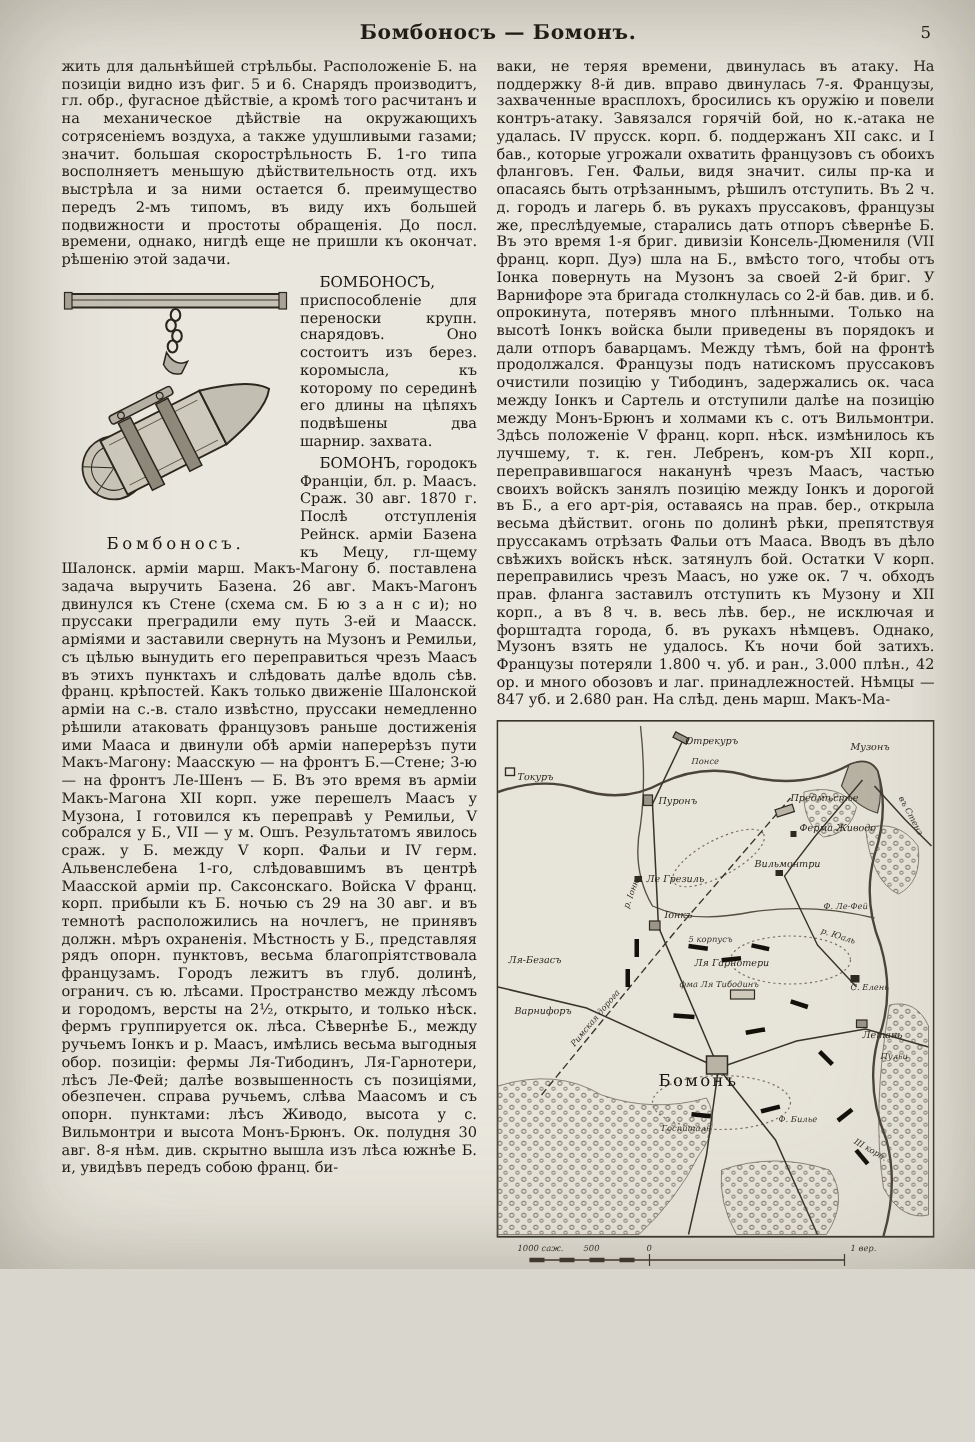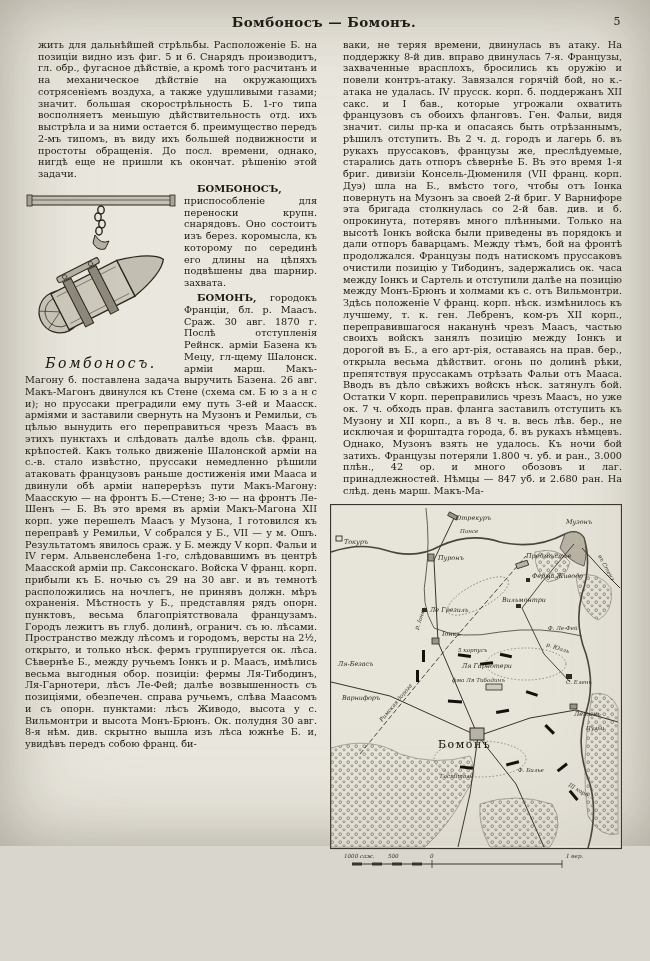--- a/index.html
+++ b/index.html
@@ -7,21 +7,21 @@
     width:650px;height:961px;overflow:hidden;
     background:#d9d6cd;
     font-family:"DejaVu Serif",serif;
     color:#1c1812;
   }
   .page{
     position:relative;width:650px;height:846px;
     background:#eae7de;
     box-shadow:inset 0 0 60px rgba(90,85,70,.35);
     box-sizing:border-box;
-    padding:14px 27px 0 25px;
+    padding:14px 27px 0 41px;
   }
   .page::after{
     content:"";position:absolute;inset:0;pointer-events:none;
     box-shadow:inset 0 0 120px rgba(120,112,95,.18);
   }
   .running-head{
     position:relative;text-align:center;
     font-weight:bold;font-size:13.5px;letter-spacing:.4px;
     margin-bottom:9px;
   }
@@ -29,32 +29,32 @@
     position:absolute;right:2px;top:1px;
     font-weight:normal;font-size:11px;
   }
   .cols{display:flex;gap:13px;}
   .col{
     width:292px;
     font-size:9.7px;line-height:1.21;
     text-align:justify;
   }
   .col p{margin:0;}
-  p.cont{text-indent:0;margin-left:13px;}
+  p.cont{text-indent:0;}
   p.entry{text-indent:13px;margin-top:3px;}
-  .term{font-weight:bold;font-size:10px;}
+  .term{font-weight:normal;font-size:10px;}
   .bold{font-weight:bold;}
   .fig-bombonos{
     float:left;width:152px;
     margin:3px 7px 1px 0;
     text-align:center;
   }
   .figcaption{
-    font-size:14px;letter-spacing:2.5px;
-    margin-top:1px;text-indent:0 !important;font-style:italic;
+    font-size:11px;letter-spacing:2.5px;
+    margin-top:1px;text-indent:0 !important;
   }
   .map-figure{margin-top:7px;}
   svg text{font-family:"DejaVu Serif",serif;}
   .map-label{font-style:italic;font-size:6.4px;fill:#2a261e;}
   .map-label-sm{font-style:italic;font-size:5.6px;fill:#35302a;}
   .map-town{font-size:11px;letter-spacing:1.5px;fill:#17140f;}
   .map-scale-text{font-style:italic;font-size:5.6px;fill:#35302a;}
 </style>
 </head>
 <body>

